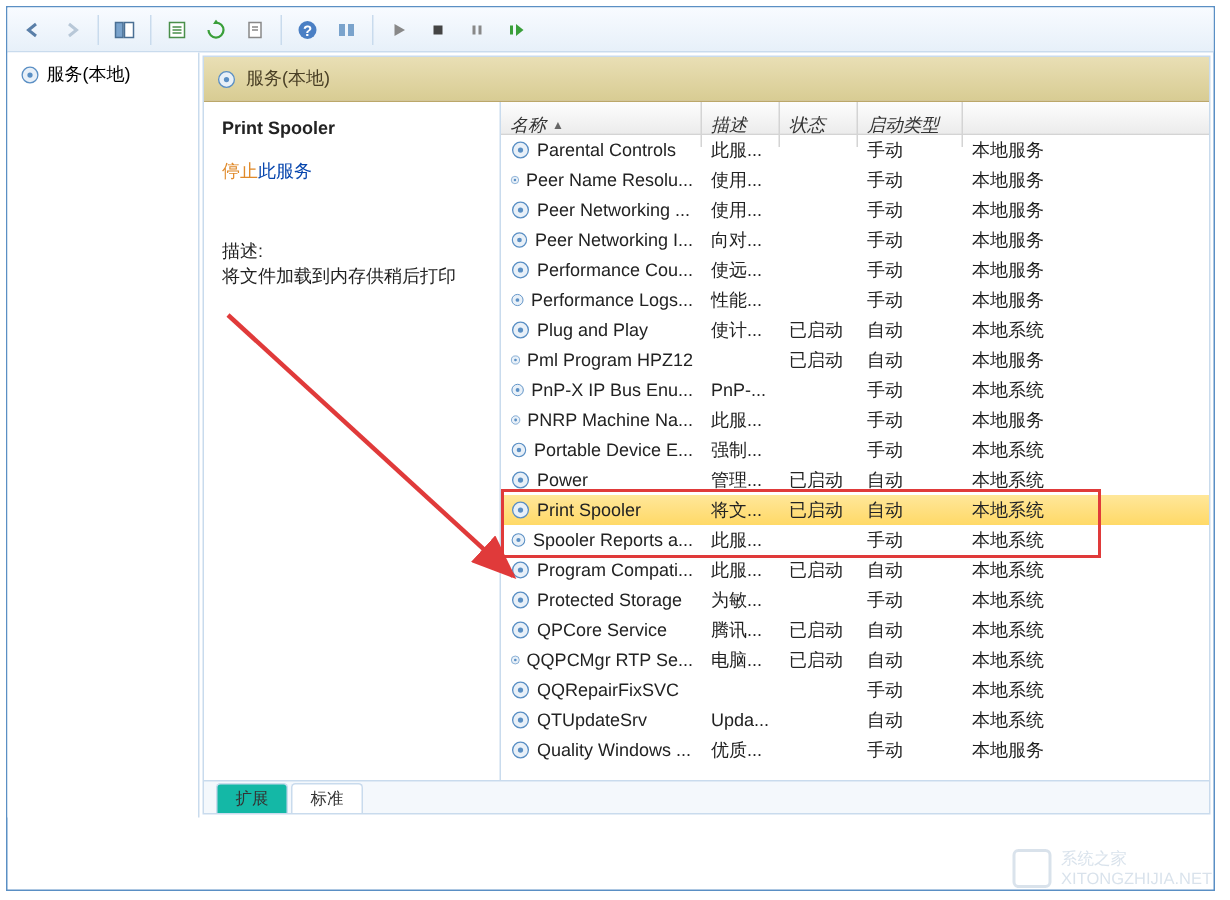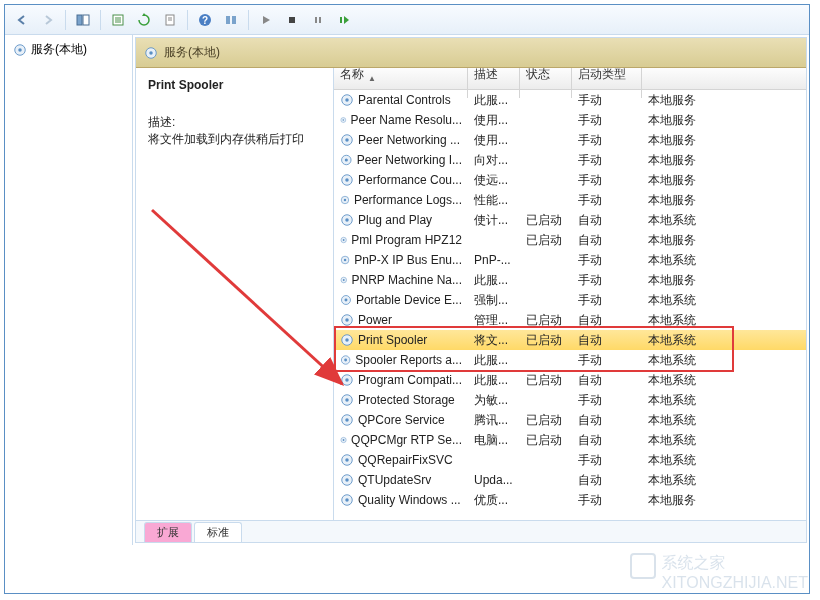--- a/index.html
+++ b/index.html
@@ -26,51 +26,51 @@
 
 .rightpane { flex: 1; display: flex; flex-direction: column; border: 1px solid #c9dbed; margin: 2px; }
 .rightheader { height: 30px; background: linear-gradient(#e9dfb5,#d8cc93); border-bottom: 1px solid #bba76a; display: flex; align-items: center; padding: 0 8px; gap: 6px; }
 .rightheader .label { color: #4a4026; font-weight: normal; }
 
 .splitarea { flex: 1; display: flex; }
 .descpane { width: 198px; border-right: 1px solid #c9dbed; padding: 10px 12px; }
 .descpane .svcname { font-weight: bold; color: #222; margin-bottom: 14px; }
 .descpane .link { color: #0645ad; display: block; }
 .descpane .link .orange { color: #e08a2a; }
-.descpane .dlabel { margin-top: 22px; color: #222; }
+.descpane .dlabel { margin-top: 36px; color: #222; }
 .descpane .ddesc { color: #222; }
 
 .listpane { flex: 1; display: flex; flex-direction: column; position: relative; }
 .listheader { height: 22px; background: linear-gradient(#fdfdfd,#ececec); border-bottom: 1px solid #d4d4d4; display: flex; }
-.colh { border-right: 1px solid #d4d4d4; padding: 15px 6px; color: #333; display: flex; align-items: flex-end; gap: 4px; }
+.colh { border-right: 1px solid #d4d4d4; padding: 15px 6px; color: #333; display: flex; align-items: center; gap: 4px; font-style: italic; }
 .colh .sort { font-size: 8px; color: #666; }
 .listbody { flex: 1; overflow-y: scroll; position: relative; }
 .row { height: 20px; display: flex; align-items: center; }
 .row.selected { background: linear-gradient(#ffe79a,#ffd967); }
 .cell { padding: 0 6px; white-space: nowrap; overflow: hidden; text-overflow: ellipsis; color: #222; }
 .cell.name { display: flex; align-items: center; gap: 4px; }
 
 .redbox { position: absolute; border: 2px solid #e03a3a; pointer-events: none; }
 
 .tabs { height: 22px; border-top: 1px solid #c9dbed; display: flex; align-items: flex-end; padding-left: 8px; gap: 2px; background: #f4f8fc; }
 .tab { padding: 2px 12px; border: 1px solid #c9dbed; border-bottom: none; background: #fff; border-radius: 3px 3px 0 0; font-size: 11px; color: #333; }
-.tab.active { background: #f9a8d4; }
+.tab.active { background: #14b8a6; }
 
 .arrow-annotation { position: absolute; pointer-events: none; z-index: 100; }
 
 .gear-svg { width: 14px; height: 14px; }
 .gear-svg circle.outer { fill: #e8f0f8; stroke: #5a8fc4; stroke-width: 1; }
 .gear-svg circle.inner { fill: #5a8fc4; }
 
 ::-webkit-scrollbar { width: 16px; }
 ::-webkit-scrollbar-track { background: #f0f0f0; border-left: 1px solid #d4d4d4; }
 ::-webkit-scrollbar-thumb { background: linear-gradient(90deg,#e8eef5,#c6d6e8); border: 1px solid #9fb8d2; border-radius: 2px; }
 ::-webkit-scrollbar-button { height: 16px; background: linear-gradient(#f4f8fc,#dce8f4); border: 1px solid #9fb8d2; }
 
-.watermark { position: absolute; right: 12px; bottom: 8px; opacity: 0.25; color: #6a8fb4; font-size: 16px; display: flex; align-items: flex-start; gap: 6px; }
+.watermark { position: absolute; right: 12px; bottom: 8px; opacity: 0.25; color: #6a8fb4; font-size: 11px; display: flex; align-items: flex-end; gap: 6px; }
 .watermark .logo { width: 26px; height: 26px; border: 2px solid #6a8fb4; border-radius: 4px; }
 </style>
 </head>
 <body>
 
 <div class="window">
 
 
 
   <div class="toolbar">
@@ -164,20 +164,21 @@
         <svg class="gear-svg" viewBox="0 0 16 16">
             <circle class="outer" cx="8" cy="8" r="6"></circle>
             <circle class="inner" cx="8" cy="8" r="2"></circle>
           </svg>
         <span class="label">服务(本地)</span>
       </div>
 
       <div class="splitarea">
         <div class="descpane">
           <div class="svcname">Print Spooler</div>
+          <a class="link"><span class="orange">停止</span><span>此服务</span></a>
           <div class="dlabel">描述:</div>
           <div class="ddesc">将文件加载到内存供稍后打印</div>
         </div>
 
         <div class="listpane">
           <div class="listheader">
             <div class="colh" style="width:134px">
                 <span>名称</span>
                 <span class="sort">▲</span>
               </div>

